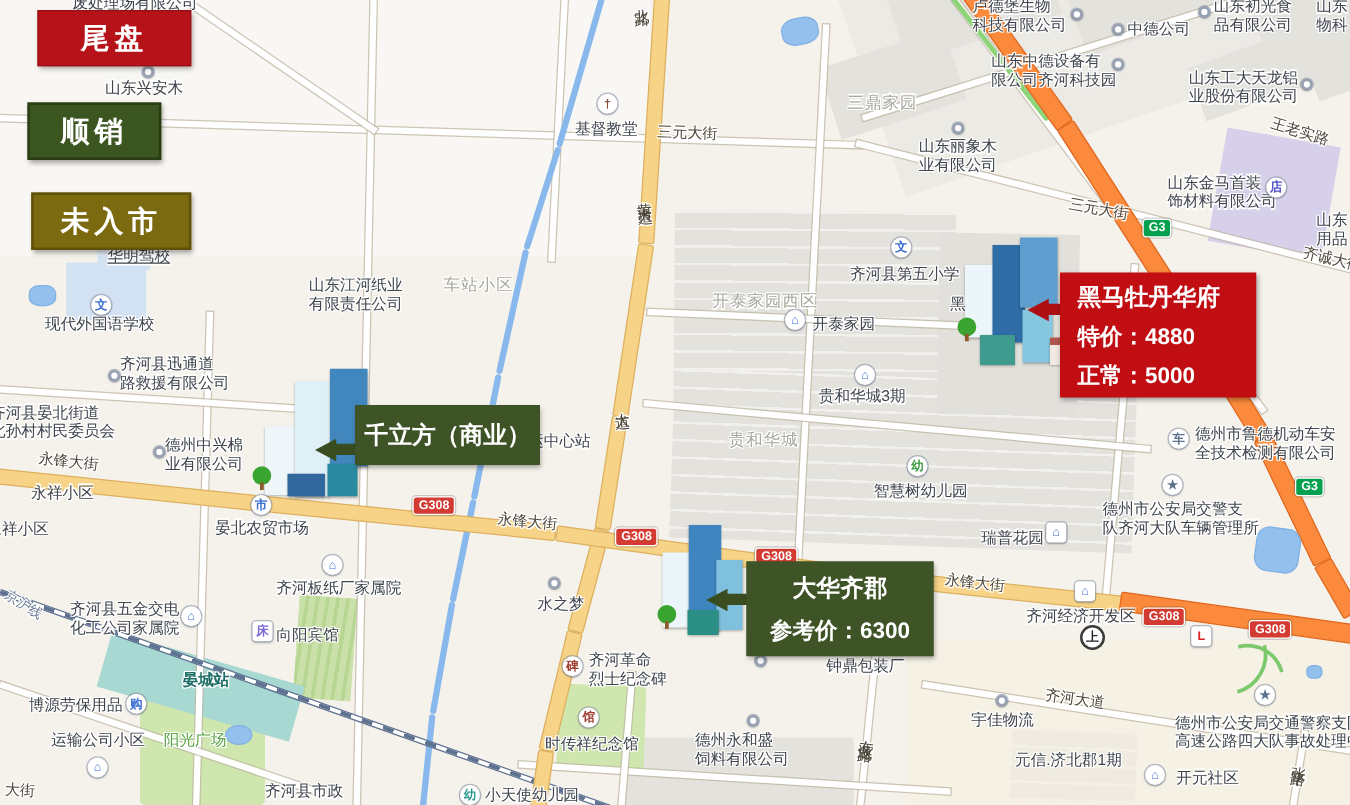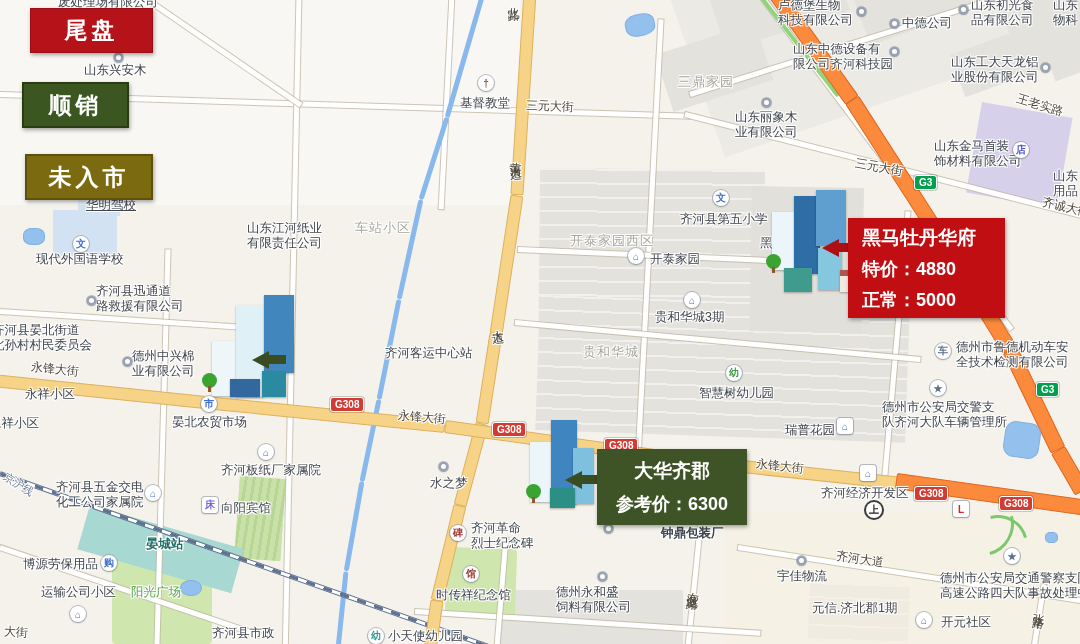--- a/index.html
+++ b/index.html
@@ -184,21 +184,21 @@
       <div class="lbl poi" style="left: 388px; top: 629px;">小天使幼儿园</div>
       <div class="lbl green-l" style="left: 131px; top: 585px;">阳光广场</div>
       <div class="lbl teal-l" style="left: 146px; top: 537px;">晏城站</div>
       <div class="lbl poi" style="left: 430px; top: 476px;">水之梦</div>
       <div class="lbl poi" style="left: 385px; top: 346px;">齐河客运中心站</div>
       <div class="lbl poi" style="left: 471px; top: 521px;">齐河革命
 烈士纪念碑</div>
       <div class="lbl poi" style="left: 436px; top: 588px;">时传祥纪念馆</div>
       <div class="lbl poi" style="left: 556px; top: 585px;">德州永和盛
 饲料有限公司</div>
-      <div class="lbl poi" style="left: 661px; top: 526px; font-weight: bold;">钟鼎包装厂</div>
+      <div class="lbl poi" style="left: 661px; top: 526px;">钟鼎包装厂</div>
       <div class="lbl poi" style="left: 777px; top: 569px;">宇佳物流</div>
       <div class="lbl poi" style="left: 941px; top: 615px;">开元社区</div>
       <div class="lbl poi" style="left: 940px; top: 571px;">德州市公安局交通警察支队
 高速公路四大队事故处理中</div>
       <div class="lbl poi" style="left: 882px; top: 400px;">德州市公安局交警支
 队齐河大队车辆管理所</div>
       <div class="lbl poi" style="left: 956px; top: 340px;">德州市鲁德机动车安
 全技术检测有限公司</div>
       <div class="lbl poi" style="left: 785px; top: 423px;">瑞普花园</div>
       <div class="lbl poi" style="left: 699px; top: 386px;">智慧树幼儿园</div>
@@ -320,20 +320,23 @@
   <div class="tri" style="left:822px;top:239px;border-right:17px solid #ad0f13"></div>
   <div class="stem" style="left:836px;top:243px;width:14px;background:#ad0f13"></div>
   <div class="callout red" style="left:848px;top:218px;width:157px;height:100px">
     <div class="c-line c-title">黑马牡丹华府</div>
     <div class="c-line">特价：4880</div>
     <div class="c-line">正常：5000</div>
   </div>
 
   <div class="tri" style="left:252px;top:351px;border-right:17px solid #394d21"></div>
   <div class="stem" style="left:266px;top:355px;width:20px;background:#394d21"></div>
+  <div class="callout grn" style="left:284px;top:324px;width:148px;height:48px">
+    <div class="c-line c-title ctr">千立方（商业）</div>
+  </div>
 
   <div class="tri" style="left:565px;top:471px;border-right:17px solid #394d21"></div>
   <div class="stem" style="left:579px;top:475px;width:20px;background:#394d21"></div>
   <div class="callout grn" style="left:597px;top:449px;width:150px;height:76px">
     <div class="c-line c-title ctr">大华齐郡</div>
     <div class="c-line ctr">参考价：6300</div>
   </div>
 
   <div class="legend-box lg-red" style="left:30px;top:8px;width:123px;height:45px">
     <span>尾盘</span>

